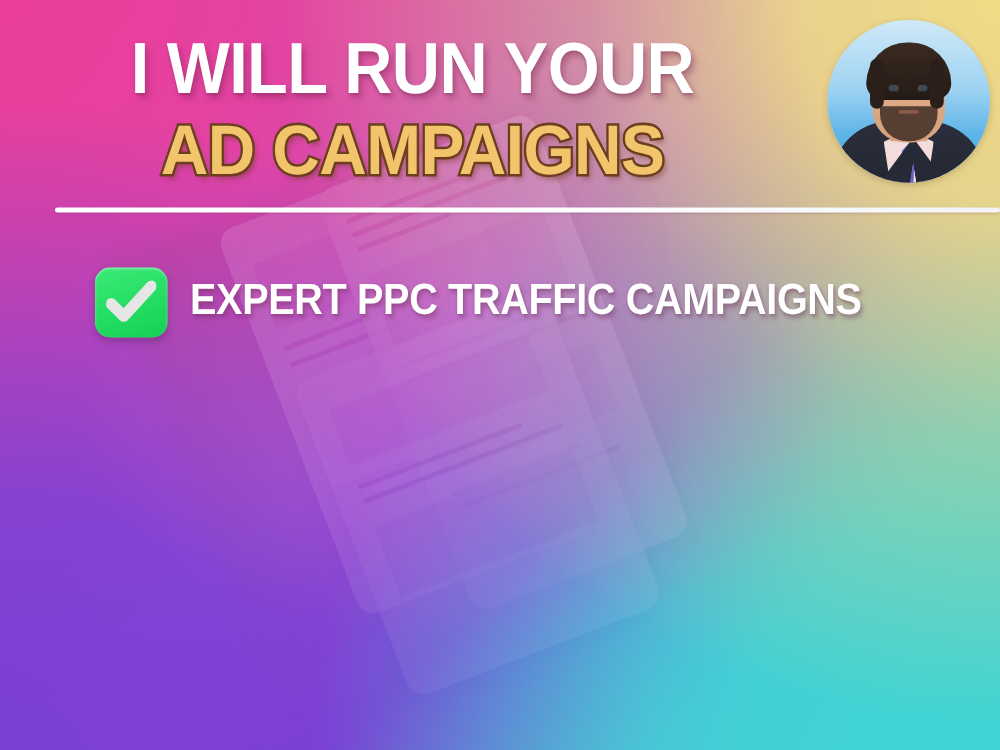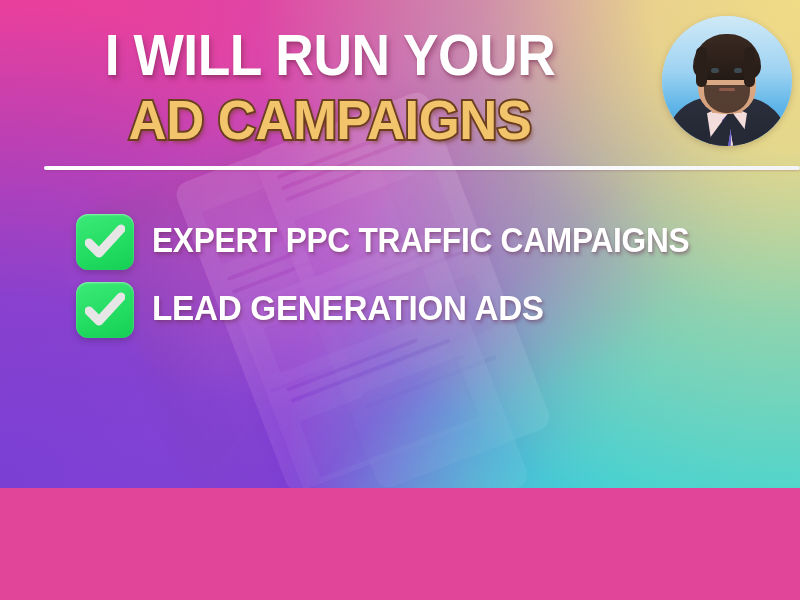--- a/index.html
+++ b/index.html
@@ -1,21 +1,21 @@
 <!DOCTYPE html>
 <html><head>
 <meta charset="utf-8">
 <style>
   html,body{margin:0;padding:0;}
   body{
     width:800px;height:600px;overflow:hidden;
     font-family:"Liberation Sans", sans-serif;
     background:#e0459a;
   }
-  #stage{position:relative;width:800px;height:488px;overflow:hidden;}
+  #stage{position:relative;width:800px;height:600px;overflow:hidden;}
 
   
   .bg-base{position:absolute;inset:0;
     background:linear-gradient(135deg,#e2439c 0%, #d34bb0 22%, #a855d8 45%, #7b3fd4 62%, #5fa8d8 80%, #4dd5d5 100%);}
   .bg-tl{position:absolute;inset:0;
     background:radial-gradient(circle at 0% 0%, #ea3f9c 0%, rgba(234,63,156,0.75) 18%, rgba(234,63,156,0) 48%);}
   .bg-tr{position:absolute;inset:0;
     background:radial-gradient(circle at 100% 0%, #f0dc86 0%, rgba(240,220,134,0.92) 16%, rgba(238,214,128,0.45) 34%, rgba(238,214,128,0) 58%);}
   .bg-bl{position:absolute;inset:0;
     background:radial-gradient(circle at 0% 100%, #7b3fd4 0%, rgba(123,63,212,0.85) 20%, rgba(123,63,212,0) 52%);}
@@ -183,24 +183,16 @@
       <div class="cbox">
         <svg width="40" height="36" viewBox="0 0 40 36">
           <path d="M4 19 L14 29 L36 5" stroke="#e6e6e6" stroke-width="9" stroke-linecap="round" stroke-linejoin="round" fill="none"></path>
         </svg>
       </div>
       <div class="row-label">EXPERT PPC TRAFFIC CAMPAIGNS</div>
     </div>
 
 
 
-    <div class="row">
-      <div class="cbox">
-        <svg width="40" height="36" viewBox="0 0 40 36">
-          <path d="M4 19 L14 29 L36 5" stroke="#e6e6e6" stroke-width="9" stroke-linecap="round" stroke-linejoin="round" fill="none"></path>
-        </svg>
-      </div>
-      <div class="row-label">LEAD GENERATION ADS</div>
-    </div>
 
 
   </div>
 </div>
 
 </body></html>

